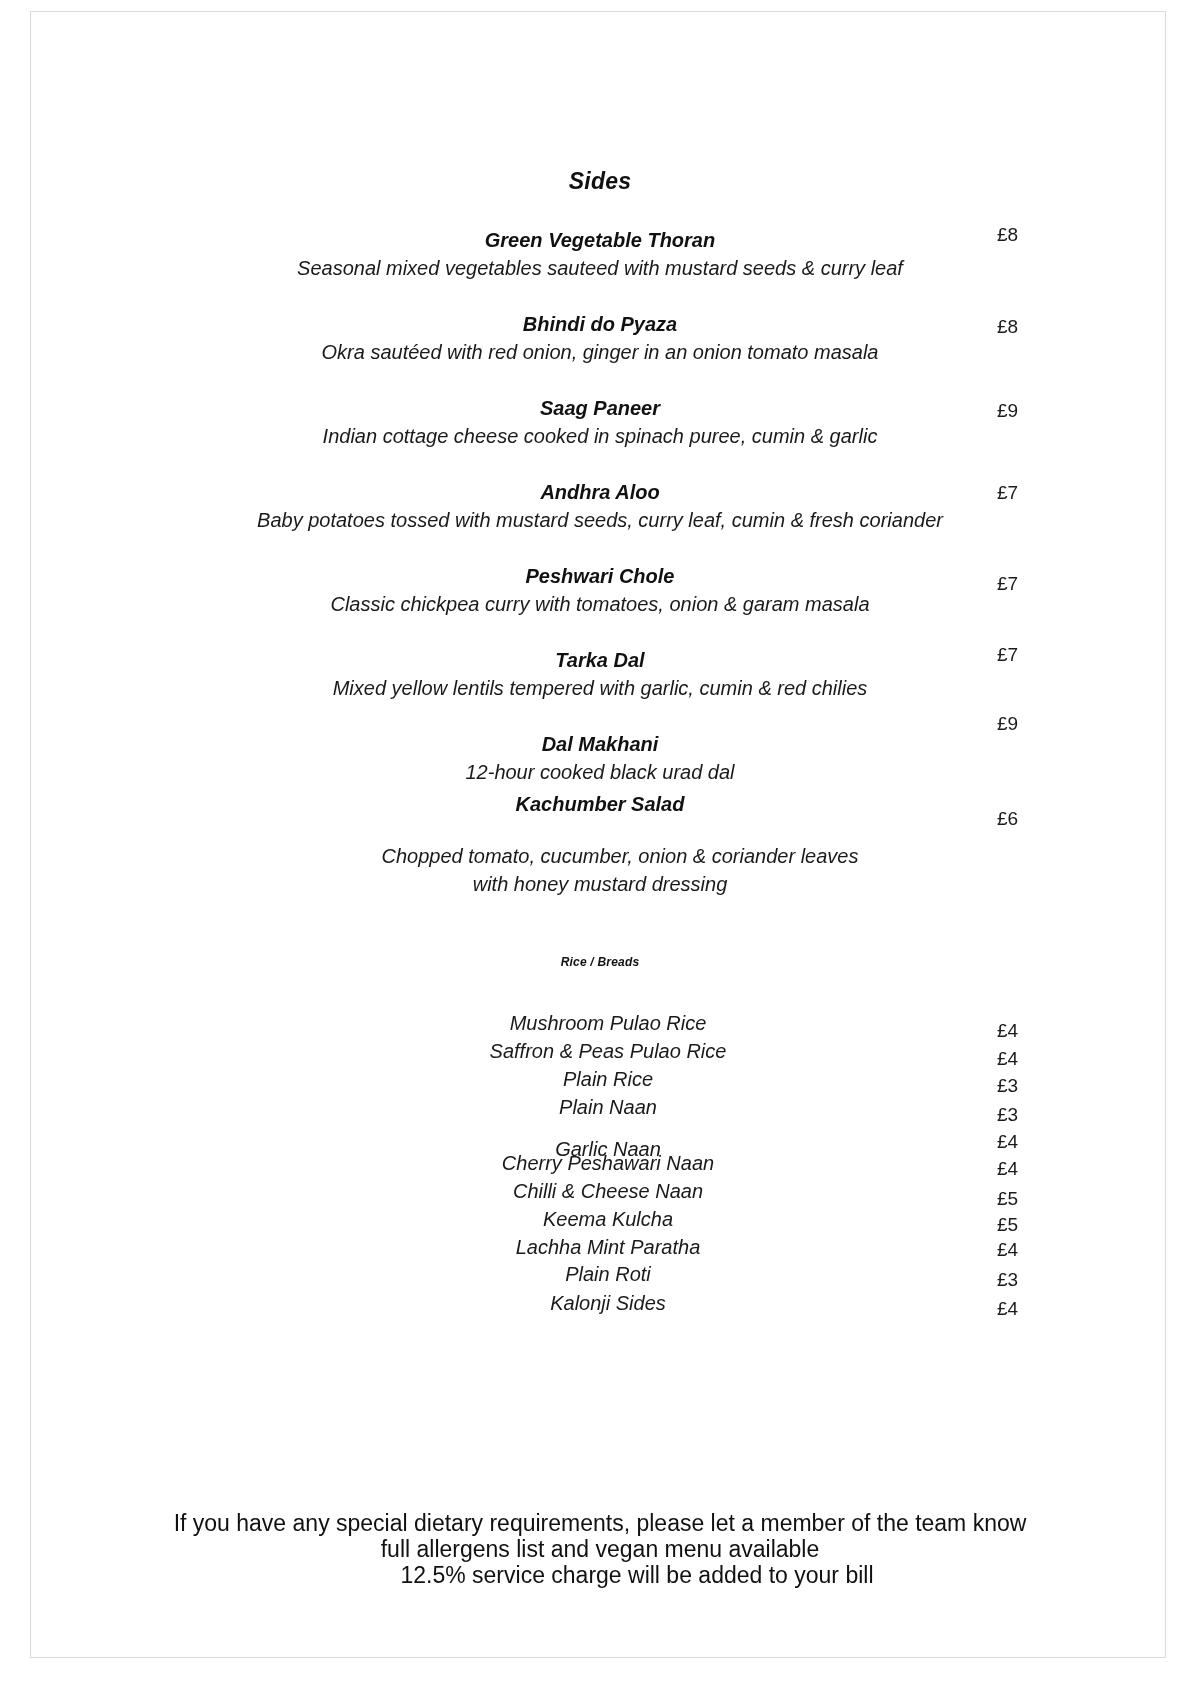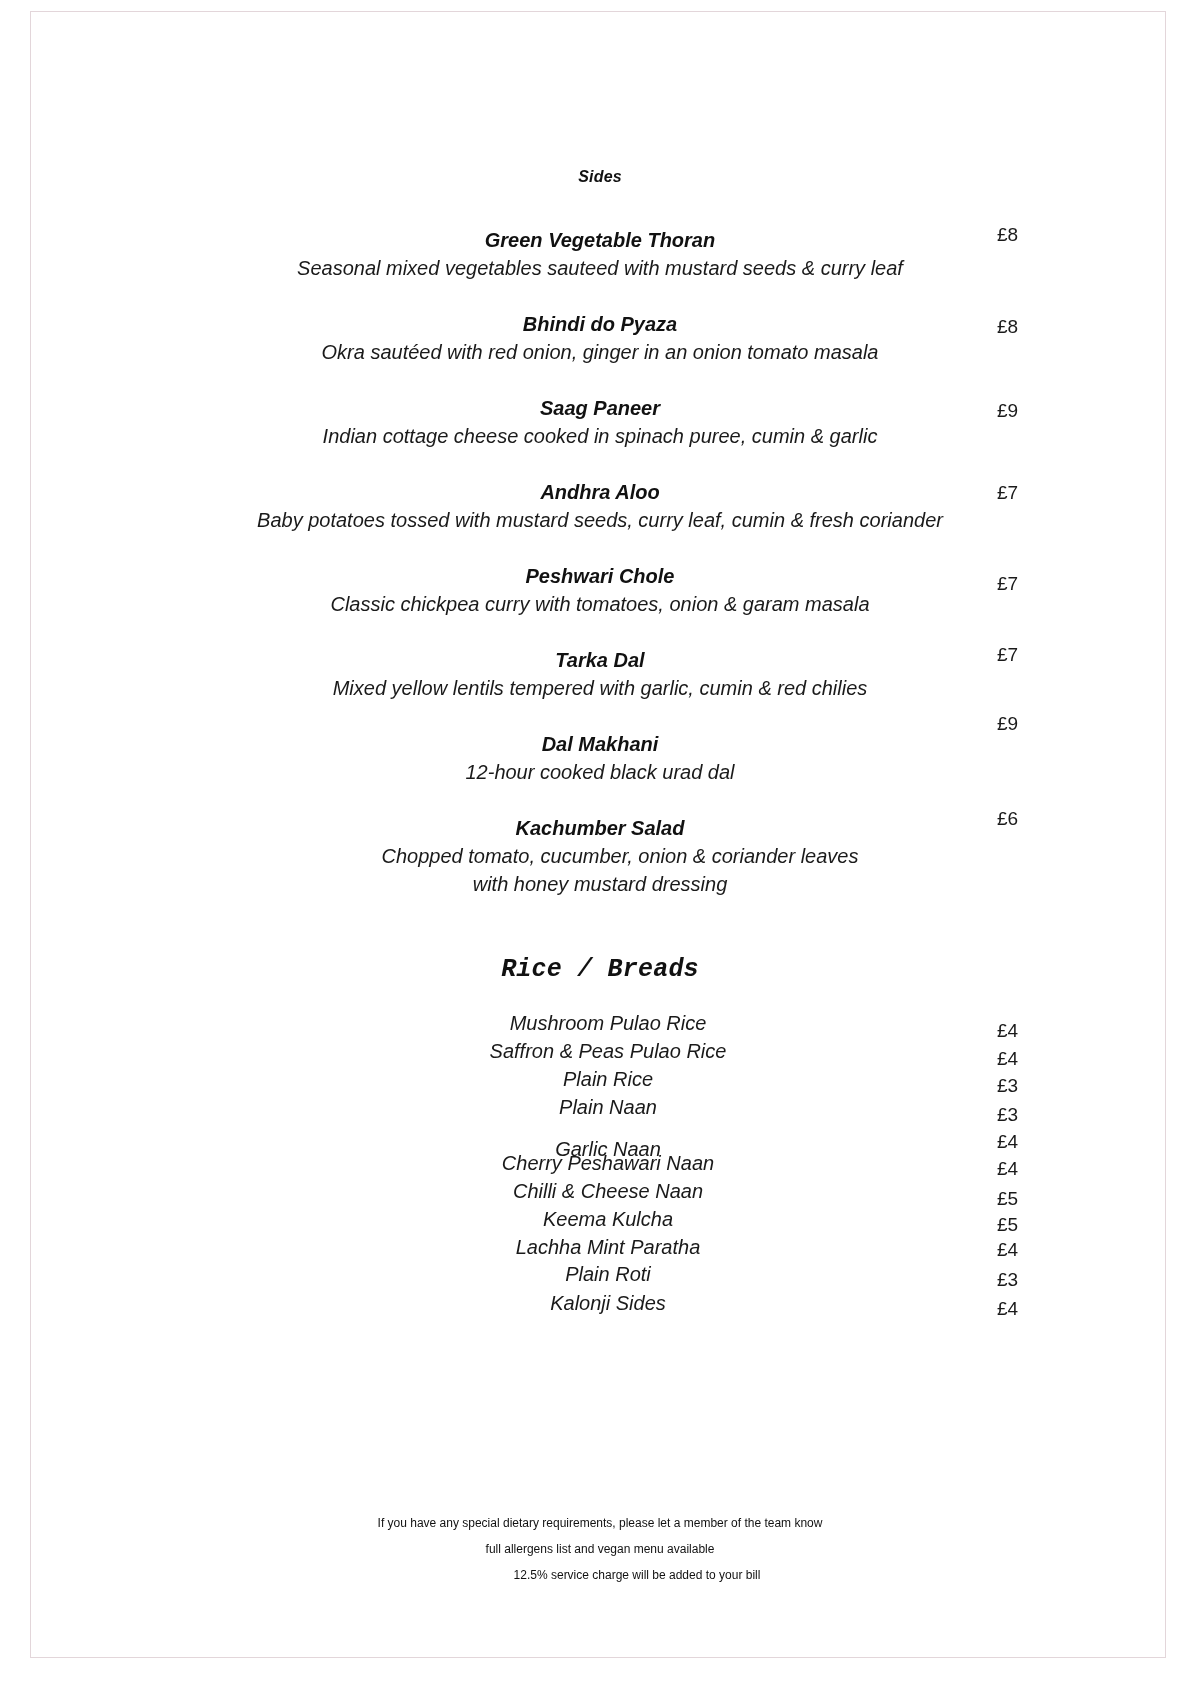--- a/index.html
+++ b/index.html
@@ -27,26 +27,25 @@
     }
     .center-col {
       position: absolute;
       left: 0;
       width: 1200px;
       text-align: center;
     }
     .section-title {
       font-weight: bold;
       font-style: italic;
-      font-size: 16px;
+      font-size: 23px;
       letter-spacing: 0.2px;
     }
     .section-title.small {
-      font-size: 25px;
-      font-family: Liberation Mono, monospace;
+      font-size: 12px;
     }
     .dish-name {
       font-weight: bold;
       font-style: italic;
       font-size: 20px;
       line-height: 26px;
     }
     .dish-desc {
       font-style: italic;
       font-size: 20px;
@@ -70,21 +69,21 @@
       font-size: 20px;
       line-height: 26px;
       color: #1a1a1a;
       padding-left: 8px;
     }
     .footer {
       position: absolute;
       left: 0;
       width: 1200px;
       text-align: center;
-      font-size: 12px;
+      font-size: 23px;
       line-height: 26px;
       color: #111111;
     }
   </style>
 </head>
 <body>
 
 <div class="page"></div>
 
 <div class="center-col section-title" style="top:168px;">Sides</div>
@@ -125,21 +124,21 @@
   <div class="price" style="top:644px;">£7</div>
 </div>
 
 <div>
   <div class="center-col dish-name" style="top:731px;">Dal Makhani</div>
   <div class="center-col dish-desc" style="top:758px;">12-hour cooked black urad dal</div>
   <div class="price" style="top:713px;">£9</div>
 </div>
 
 <div>
-  <div class="center-col dish-name" style="top:815px;">Kachumber Salad</div>
+  <div class="center-col dish-name" style="top:791px;">Kachumber Salad</div>
   <div class="center-col dish-desc" style="top:842px;padding-left:20px;">Chopped tomato, cucumber, onion &amp; coriander leaves</div>
   <div class="center-col dish-desc" style="top:870px;">with honey mustard dressing</div>
   <div class="price" style="top:808px;">£6</div>
 </div>
 
 <div class="center-col section-title small" style="top:955px;">Rice / Breads</div>
 
 <div>
   <div>
     <div class="bread-name" style="top:1010px;">Mushroom Pulao Rice</div>

